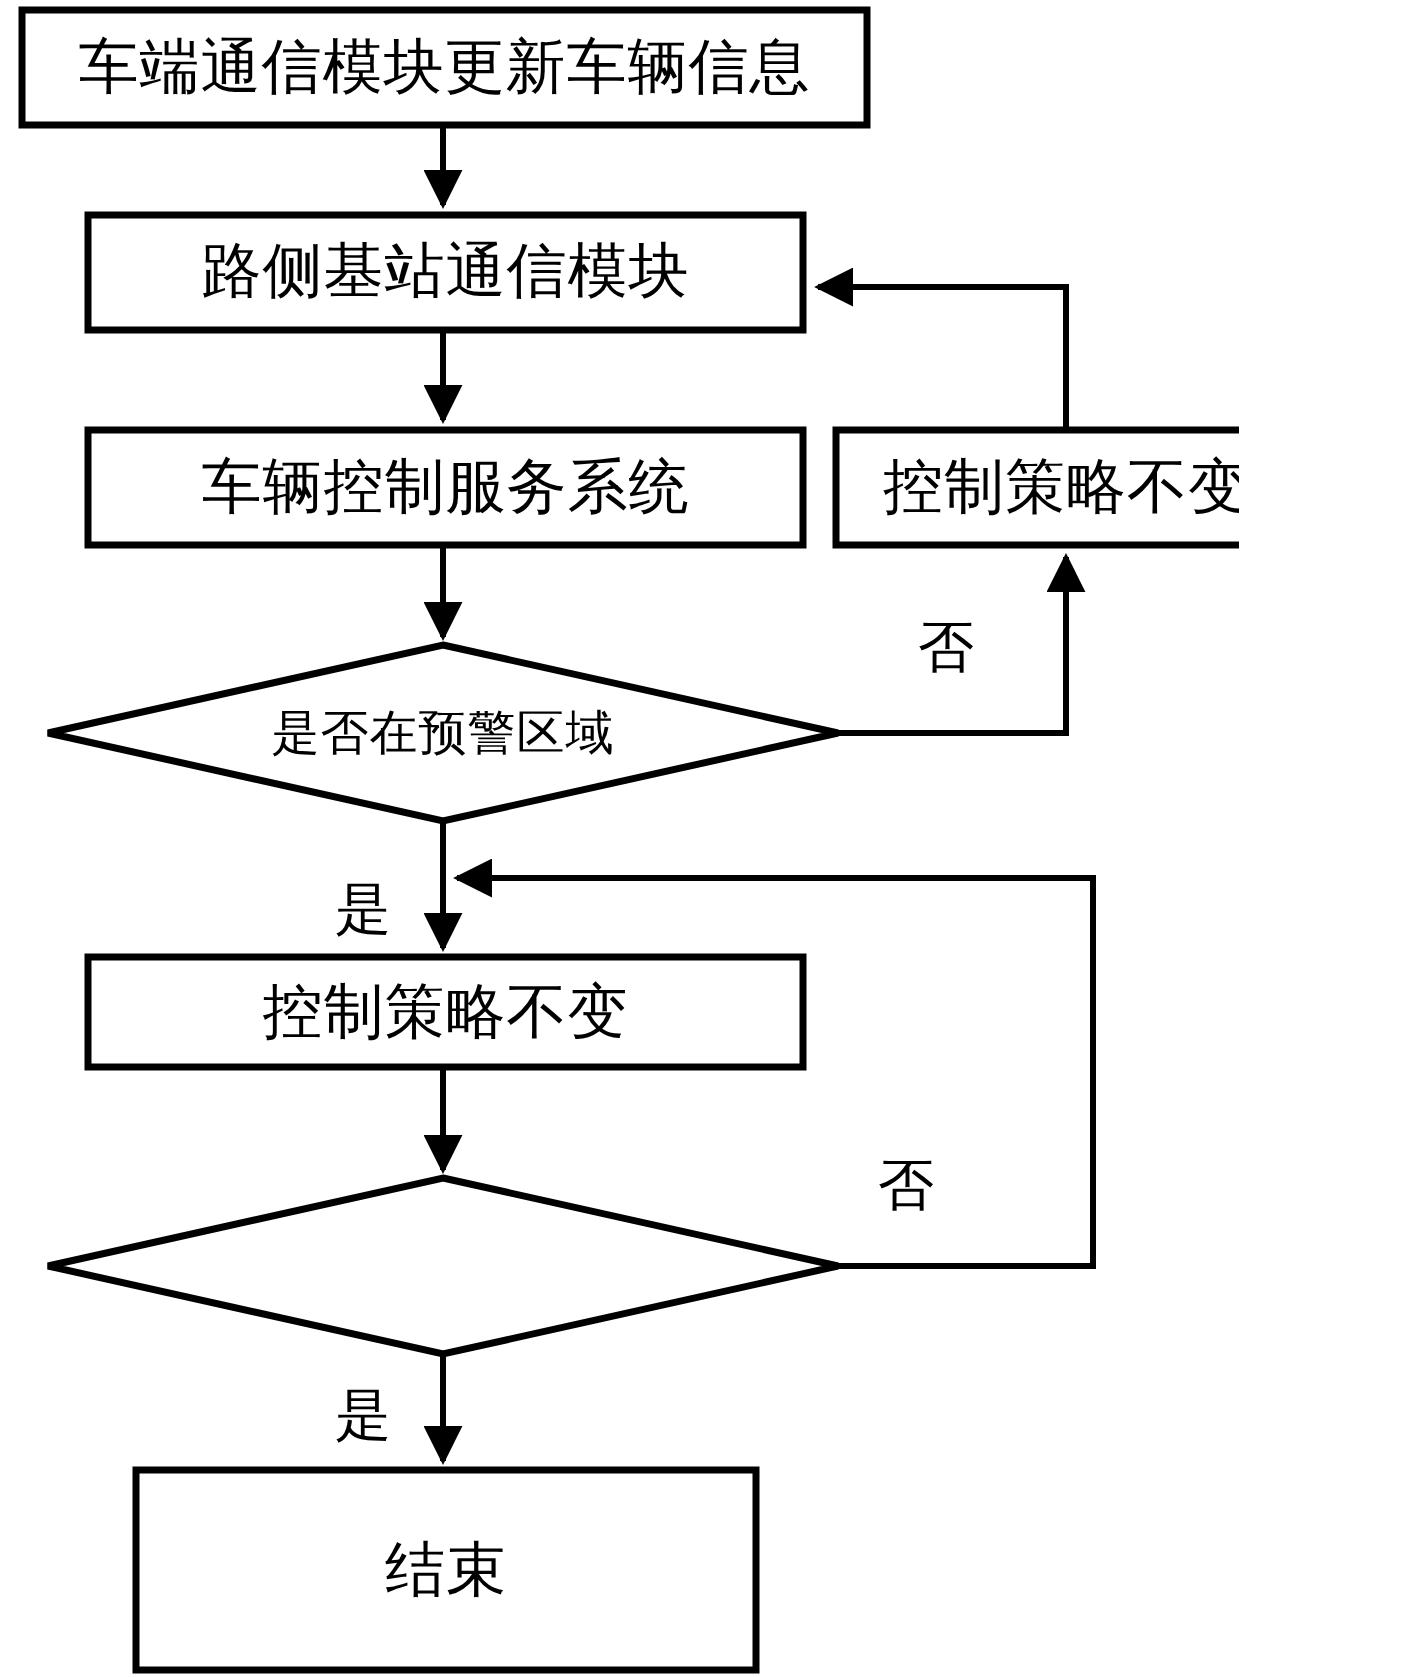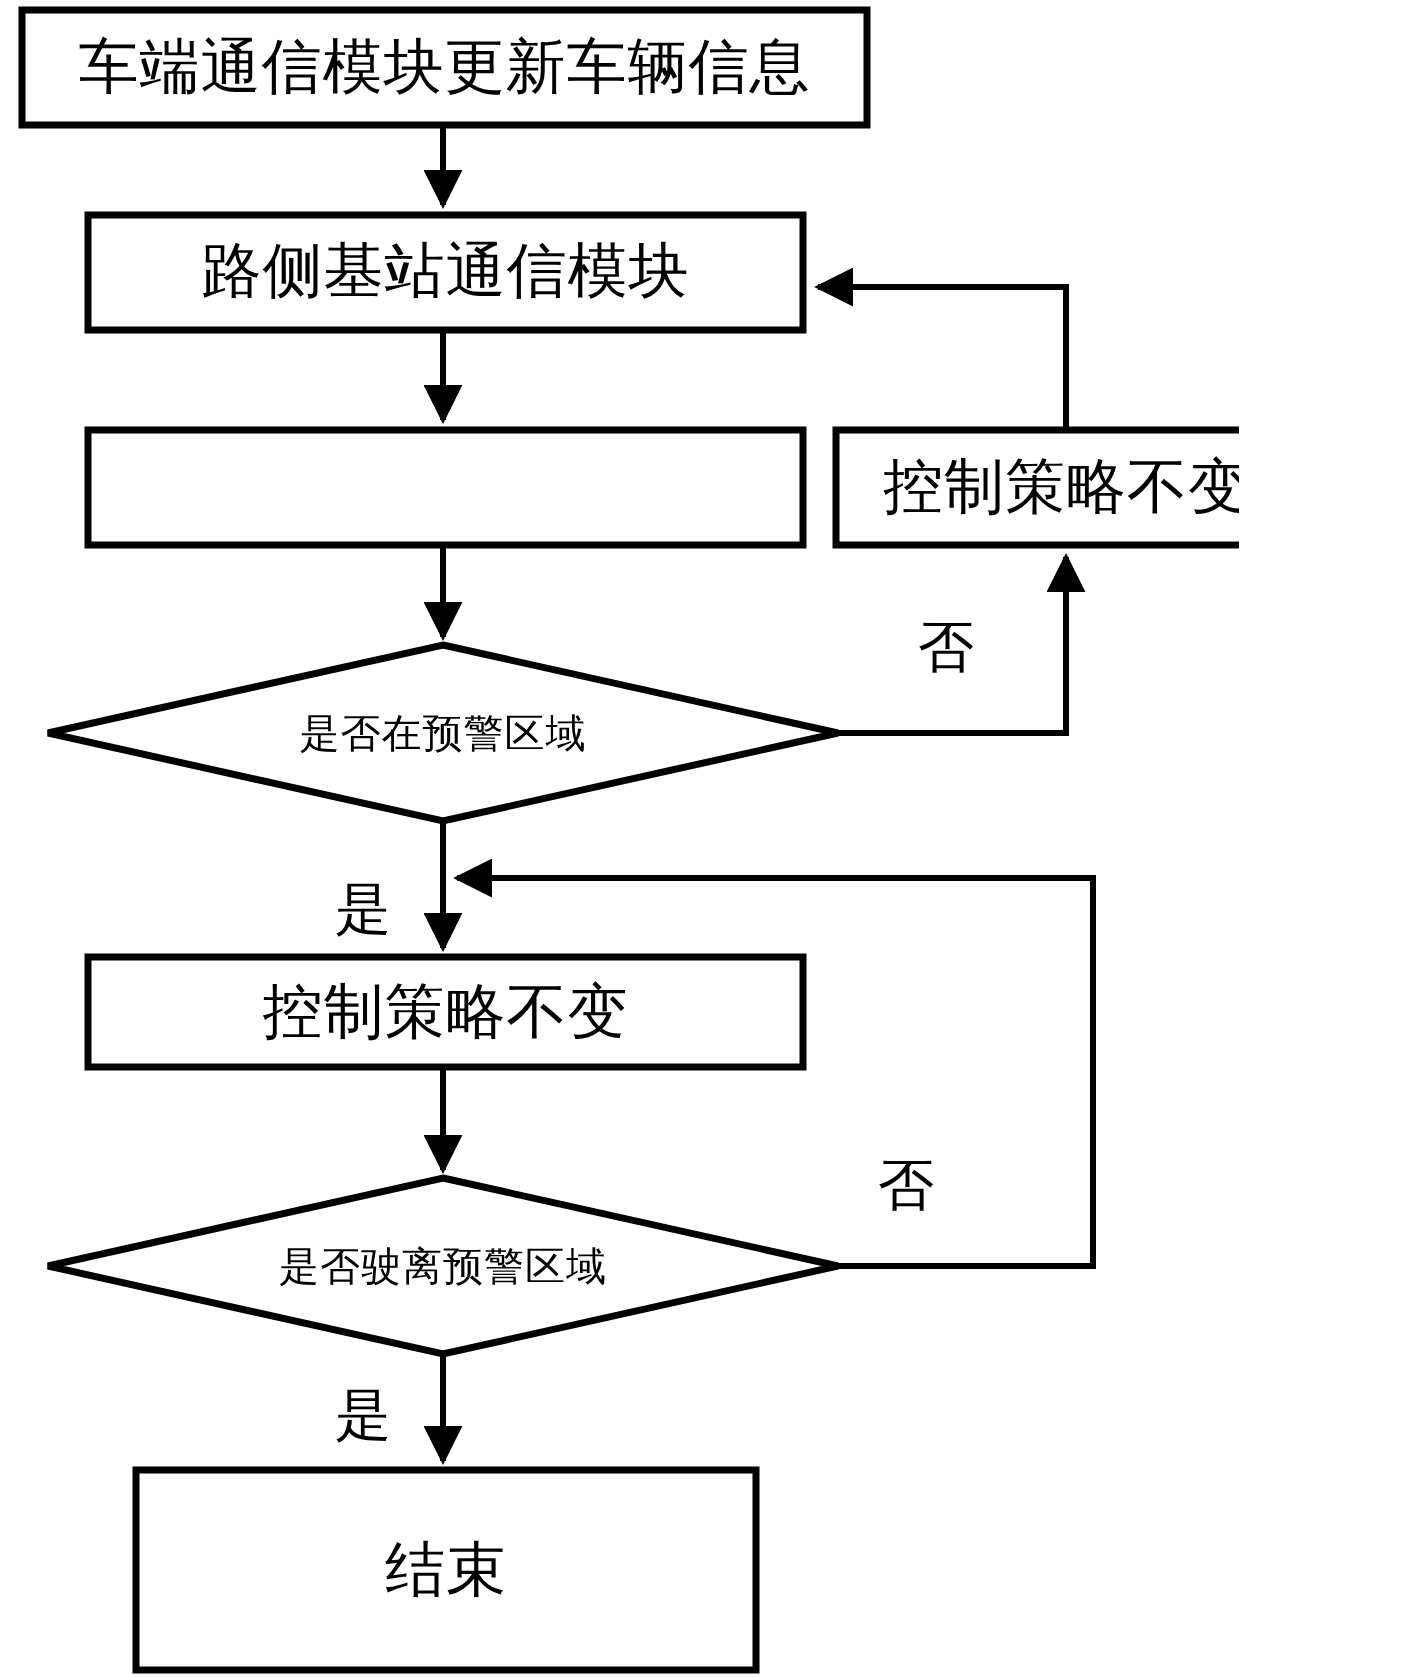--- a/index.html
+++ b/index.html
@@ -30,21 +30,21 @@
     justify-content: center;
     text-align: center;
     color: #000000;
     font-family: "Liberation Serif", "DejaVu Serif", serif;
     font-weight: 400;
     white-space: nowrap;
     letter-spacing: 1px;
     pointer-events: none;
   }
   .box-label { font-size: 60px; }
-  .diamond-label { font-size: 40px; }
+  .diamond-label { font-size: 48px; }
   .edge-label {
     position: absolute;
     color: #000000;
     font-family: "Liberation Serif", "DejaVu Serif", serif;
     font-size: 56px;
     white-space: nowrap;
   }
 </style>
 </head>
 <body>
@@ -90,28 +90,28 @@
 
     <polyline points="838,1266 1093,1266 1093,878 457,878" fill="none" stroke="#000000" stroke-width="6" marker-end="url(#arrow)"></polyline>
 
     <line x1="443" y1="1354" x2="443" y2="1461" stroke="#000000" stroke-width="6" marker-end="url(#arrow)"></line>
   </svg>
 
   <div class="node-label box-label" style="left:22px; top:10px; width:845px; height:115px;">车端通信模块更新车辆信息</div>
 
   <div class="node-label box-label" style="left:88px; top:214px; width:715px; height:115px;">路侧基站通信模块</div>
 
+  <div class="node-label box-label" style="left:88px; top:430px; width:715px; height:115px;">车辆控制服务系统</div>
 
   <div class="node-label box-label" style="left:836px; top:430px; width:460px; height:115px;text-align:center;">控制策略不变</div>
 
   <div class="node-label diamond-label" style="left:48px; top:673px; width:790px; height:120px;">是否在预警区域</div>
 
   <div class="node-label box-label" style="left:88px; top:957px; width:715px; height:110px;">控制策略不变</div>
 
-  <div class="node-label diamond-label" style="left:48px; top:1206px; width:790px; height:120px;">是否驶离预警区域</div>
 
   <div class="node-label box-label" style="left:136px; top:1470px; width:620px; height:200px;">结束</div>
 
   <div class="edge-label" style="left:918px; top:610px;">否</div>
 
   <div class="edge-label" style="left:335px; top:872px;">是</div>
 
   <div class="edge-label" style="left:878px; top:1148px;">否</div>
 
   <div class="edge-label" style="left:335px; top:1378px;">是</div>

